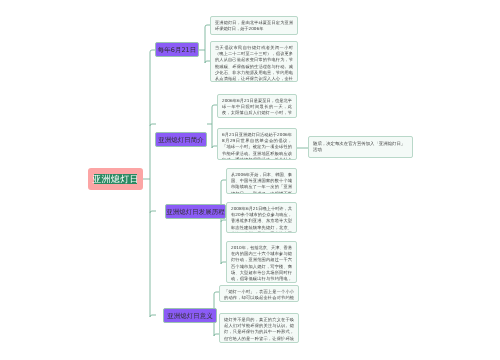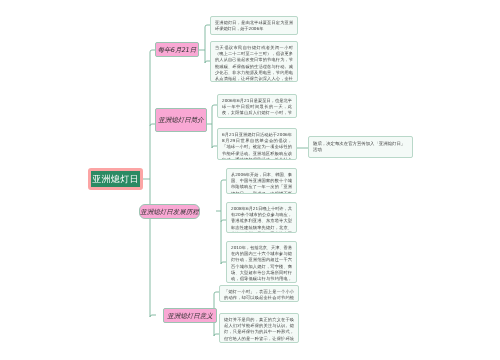--- a/index.html
+++ b/index.html
@@ -28,47 +28,46 @@
     width: 500px;
     height: 360px;
     pointer-events: none;
   }
   .node {
     position: absolute;
     box-sizing: border-box;
   }
   .root-node {
     background: #2b8a63;
-    border: 3px solid #fca5a5;
+    border: 6px solid #fca5a5;
     border-radius: 3px;
     color: #ffffff;
     font-size: 9px;
     line-height: 11px;
     letter-spacing: 0.3px;
     display: flex;
     align-items: center;
     justify-content: center;
     text-align: center;
     padding: 3px 6px;
     white-space: nowrap;
   }
   .branch-node {
-    background: #f9a8d4;
+    background: #8b5cf6;
     border: 1px solid #9cc4b2;
     border-radius: 2px;
     color: #2f2f2f;
     font-size: 6.5px;
     line-height: 8px;
     display: flex;
     align-items: center;
     justify-content: center;
     text-align: center;
     padding: 2px 4px;
     white-space: nowrap;
-    font-style: italic;
   }
   .leaf-node {
     background: #f4faf7;
     border: 1px solid #b9d8c9;
     border-radius: 2px;
     color: #3a3a3a;
     font-size: 4.2px;
     line-height: 6.2px;
     padding: 3px 4px;
     text-align: justify;
@@ -132,29 +131,29 @@
   </svg>
 
   <div class="node root-node" style="left:88px; top:168px; width:55px; height:22px;">亚洲熄灯日</div>
 
   <div class="node branch-node" style="left:155px; top:42px; width:44px; height:15px;">每年6月21日</div>
 
   <div class="node leaf-node" style="left:210px; top:16px; width:88px; height:19px;">亚洲熄灯日，是由北半球夏至日定为亚洲环保熄灯日，始于2006年</div>
 
   <div class="node leaf-node" style="left:210px; top:41px; width:88px; height:41px;">当天倡议市民自行熄灯或者关闭一小时（晚上二十二时至二十三时），倡议更多的人从自己做起改变日常的节电行为，节能减碳、环保低碳的生活理念与行动。减少化石、非水力能源及用电量，节约用电从点滴做起，让环保意识深入人心，全社会人群共同形成良好节能习惯与风气</div>
 
-  <div class="node branch-node" style="left:155px; top:108px; width:52px; height:24px;">亚洲熄灯日简介</div>
+  <div class="node branch-node" style="left:155px; top:132px; width:52px; height:15px;">亚洲熄灯日简介</div>
 
   <div class="node leaf-node" style="left:217px; top:94px; width:80px; height:24px;">2006年6月21日是夏至日，也是北半球一年中日照时间最长的一天，此夜，太阳落山后人们熄灯一小时，节约能源，亚洲地区的环保组织倡议此活动</div>
 
   <div class="node leaf-node" style="left:217px; top:128px; width:80px; height:32px;">6月21日亚洲熄灯日活动始于2006年8月29日世界自然基金会的倡议，「地球一小时」被定为一项全球性的节能环保活动。亚洲地区积极响应该行动，通过熄灯倡导活动，以全社会共同的方式减少不必要的照明用电</div>
 
   <div class="node annot-node" style="left:308px; top:136px; width:105px; height:22px;">随后，决定每次在官方宣传加入「亚洲熄灯日」活动</div>
 
-  <div class="node branch-node" style="left:139px; top:204px; width:61px; height:15px;border-radius:6px;">亚洲熄灯日发展历程</div>
+  <div class="node branch-node" style="left:165px; top:204px; width:61px; height:15px;">亚洲熄灯日发展历程</div>
 
   <div class="node leaf-node" style="left:226px; top:168px; width:71px; height:26px;">从2006年开始，日本、韩国、泰国、中国等亚洲国家的数十个城市陆续响应了一年一度的「亚洲熄灯日」，形成了一次规模不断扩大的节能行动</div>
 
   <div class="node leaf-node" style="left:226px; top:202px; width:71px; height:31px;">2008年6月21日晚上十时许，共有20余个城市的公众参与响应，香港维多利亚港、东京塔等大型标志性建筑物率先熄灯，北京、上海、广州、天津、重庆等中国城市的部分地标建筑物一起关灯一小时</div>
 
   <div class="node leaf-node" style="left:226px; top:241px; width:71px; height:42px;">2010年，包括北京、天津、香港在内的国内三十六个城市参与熄灯行动，亚洲范围内超过一千六百个城市加入熄灯，写字楼、商场、大型超市等公共场所同时行动，倡导低碳出行与节约用电，使得这项公益环保活动成为亚洲地区一项影响力极广的年度节能倡议活动</div>
 
   <div class="node branch-node" style="left:163px; top:308px; width:54px; height:15px;">亚洲熄灯日意义</div>
 
   <div class="node leaf-node" style="left:219px; top:285px; width:80px; height:17px;">「熄灯一小时」，表面上是一个小小的动作，却可以唤起全社会对节约能源的关注</div>

